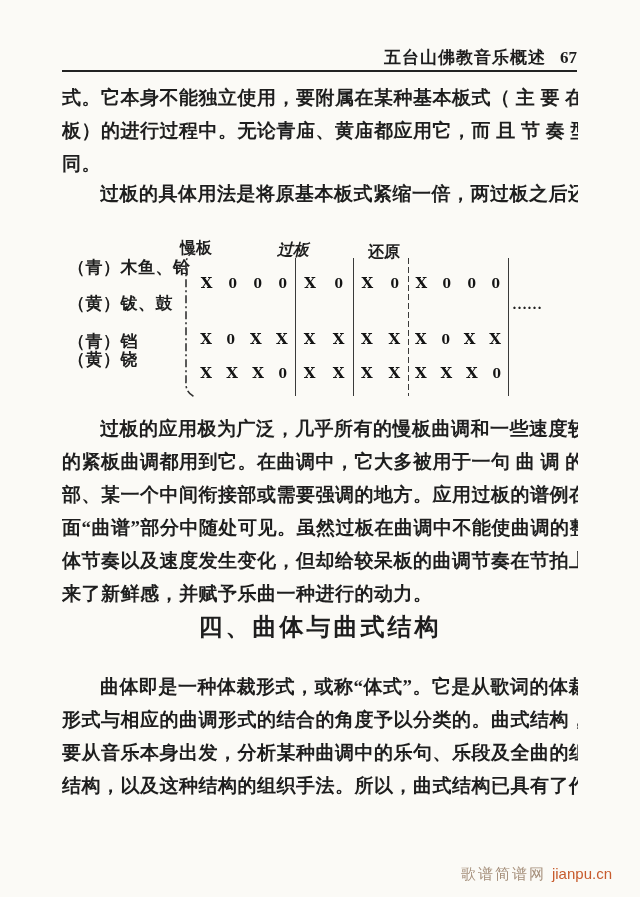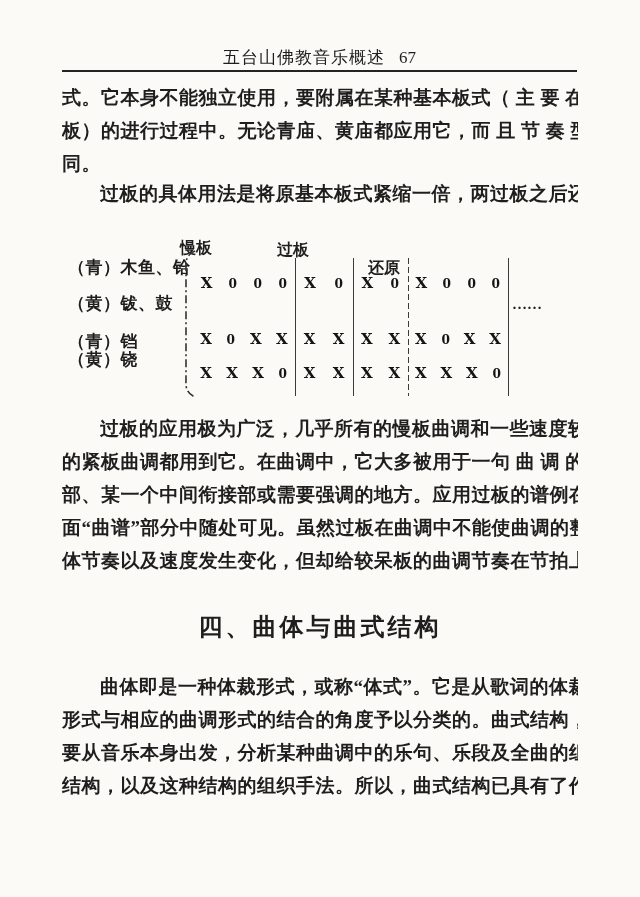--- a/index.html
+++ b/index.html
@@ -7,21 +7,21 @@
     position:relative;
     width:640px;height:897px;
     background:#fbfaf6;
     font-family:"Liberation Serif","DejaVu Serif",serif;
     color:#1e1e1e;
     overflow:hidden;
   }
   
   .header{
     position:absolute;top:46px;left:62px;width:515px;
-    text-align:center;font-size:17px;font-weight:400;letter-spacing:1px;
+    text-align:right;font-size:17px;font-weight:700;letter-spacing:1px;
     white-space:nowrap;
   }
   .header .pageno{margin-left:14px;letter-spacing:0;}
   .rule{
     position:absolute;top:70px;left:62px;width:515px;height:2px;
     background:#232323;
   }
   
   .para{position:absolute;left:62px;width:516px;}
   .line{
@@ -50,22 +50,22 @@
     white-space:nowrap;letter-spacing:0.5px;
   }
   .il0{top:256px;}
   .il1{top:292px;}
   .il2{top:330px;}
   .il3{top:348px;}
   .tempo-label{
     position:absolute;font-size:16px;font-weight:600;white-space:nowrap;
   }
   .tl0{top:238px;left:180px;}
-  .tl1{top:240px;left:277px;}
-  .tl2{top:258px;left:368px;}
+  .tl1{top:240px;left:277px;font-style:italic;}
+  .tl2{top:242px;left:368px;}
   .brace{position:absolute;top:249px;left:180px;}
   .grid{position:absolute;top:258px;left:193px;width:316px;height:140px;}
   .barline{position:absolute;top:0;width:1px;height:138px;background:#3a3a3a;}
   .bl0{left:102px;}
   .bl1{left:160px;}
   .bl2{left:215px;background:repeating-linear-gradient(to bottom,#3a3a3a 0 6px,transparent 6px 9px);}
   .bl3{left:315px;}
   .nrow{position:absolute;left:0;width:315px;height:20px;display:flex;}
   .nr0{top:15px;}
   .nr1{top:71px;}
@@ -199,25 +199,29 @@
 
     <div class="dots">……</div>
   </div>
 
   <div class="para p3">
     <div class="line indent">过板的应用极为广泛，几乎所有的慢板曲调和一些速度较慢</div>
     <div class="line">的紧板曲调都用到它。在曲调中，它大多被用于一句 曲 调 的 尾</div>
     <div class="line">部、某一个中间衔接部或需要强调的地方。应用过板的谱例在后</div>
     <div class="line">面“曲谱”部分中随处可见。虽然过板在曲调中不能使曲调的整</div>
     <div class="line">体节奏以及速度发生变化，但却给较呆板的曲调节奏在节拍上带</div>
+    <div class="line last">来了新鲜感，并赋予乐曲一种进行的动力。</div>
   </div>
 
   <div class="heading">四、曲体与曲式结构</div>
 
   <div class="para p4">
     <div class="line indent">曲体即是一种体裁形式，或称“体式”。它是从歌词的体裁</div>
     <div class="line">形式与相应的曲调形式的结合的角度予以分类的。曲式结构，主</div>
     <div class="line">要从音乐本身出发，分析某种曲调中的乐句、乐段及全曲的组织</div>
     <div class="line">结构，以及这种结构的组织手法。所以，曲式结构已具有了作曲法</div>
   </div>
 
+  <div class="footer">
+    <span class="site">歌谱简谱网</span><span class="url">jianpu.cn</span>
+  </div>
 
 </div>
 
 </body></html>

